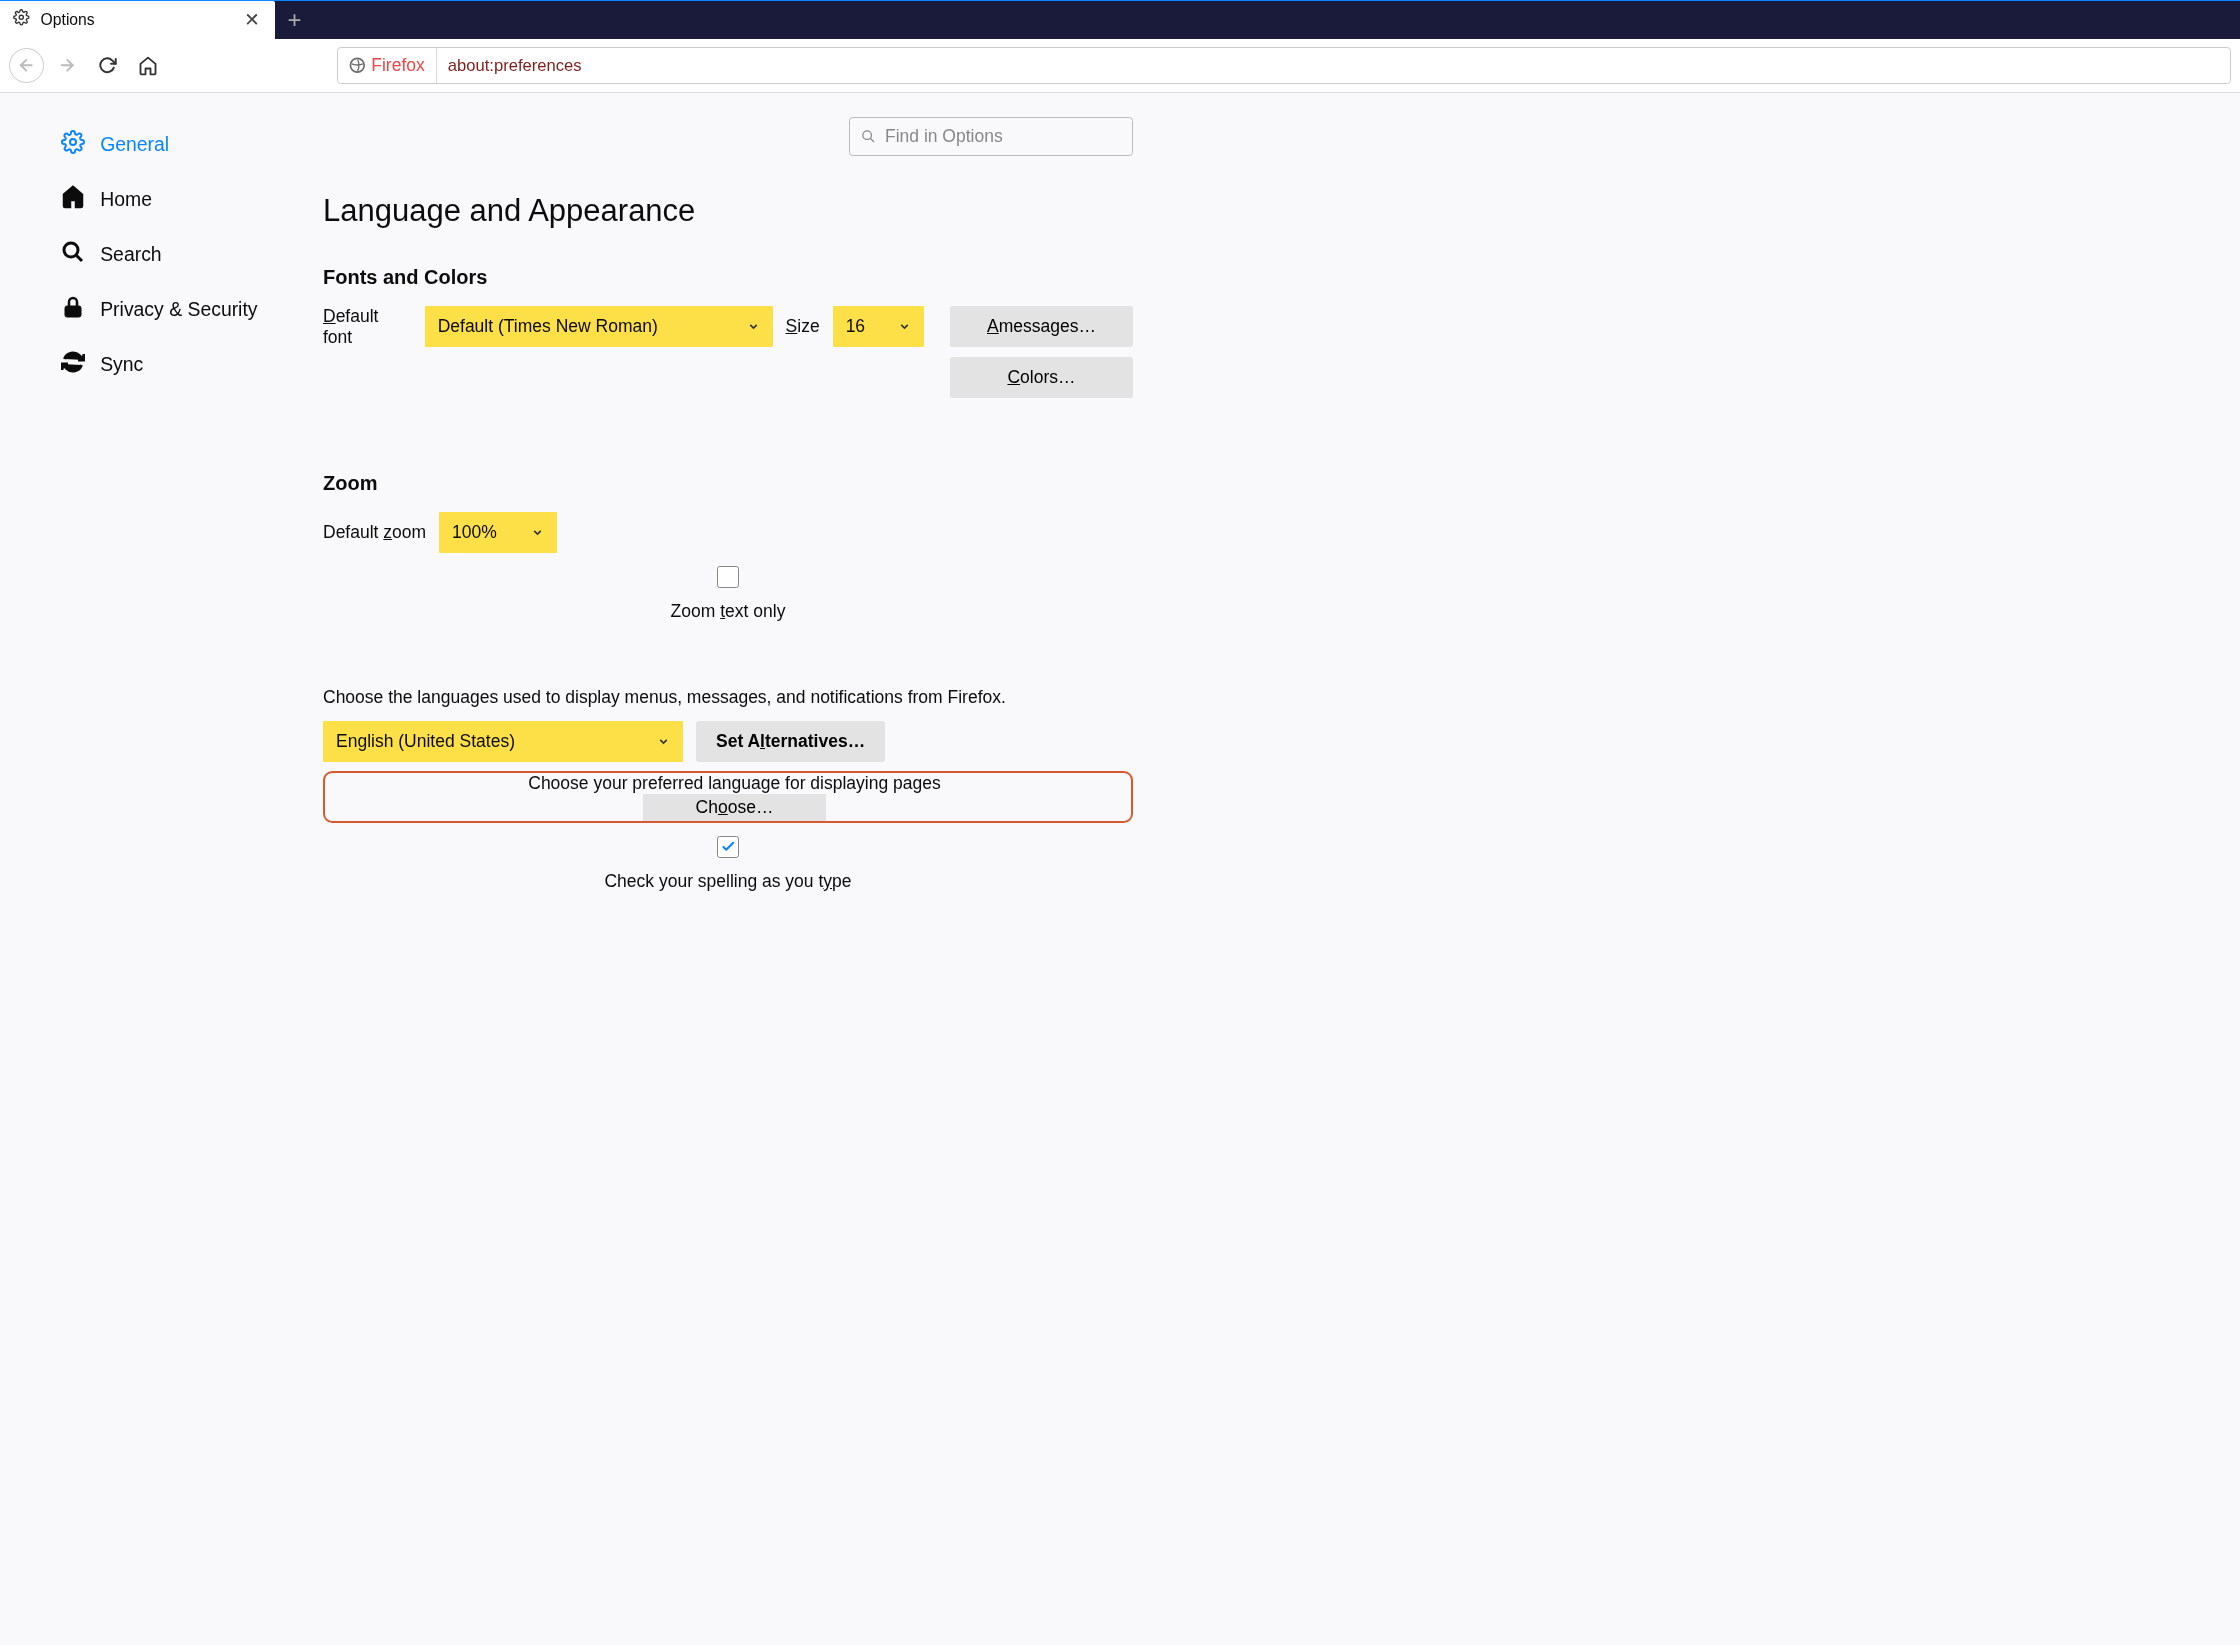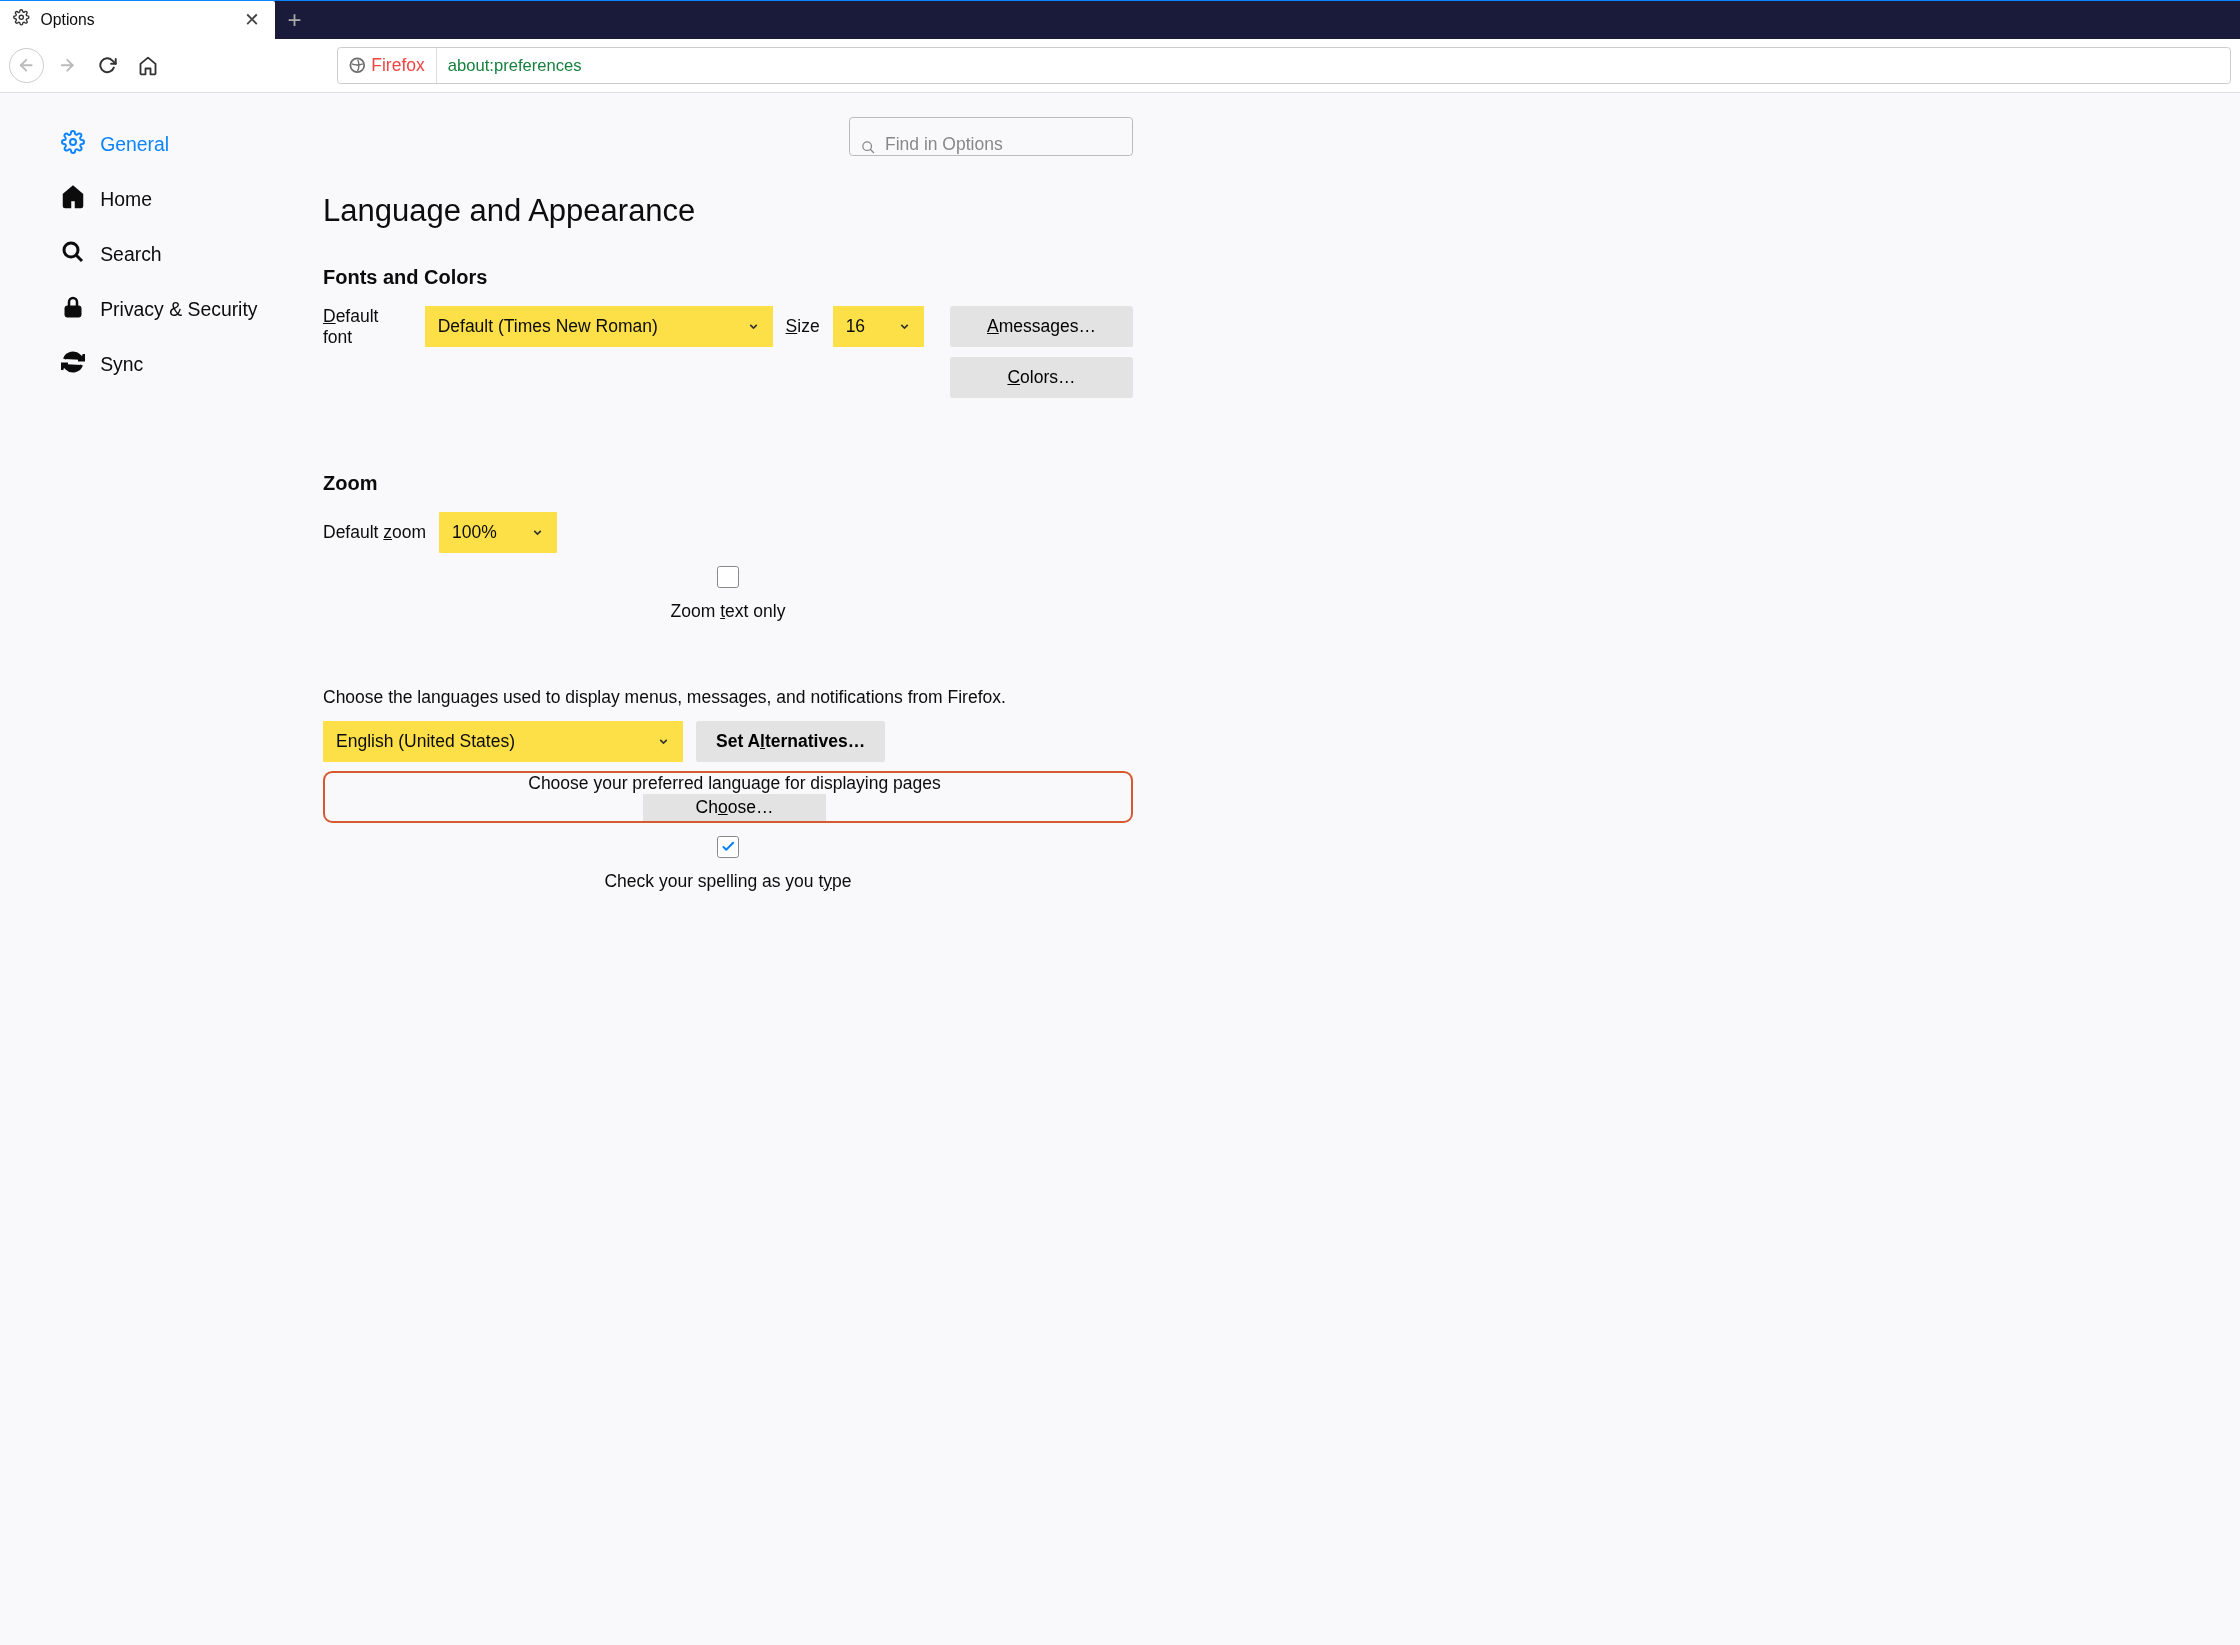--- a/index.html
+++ b/index.html
@@ -12,34 +12,34 @@
 .tab-close { width: 20px; height: 20px; display: flex; align-items: center; justify-content: center; color: #444; cursor: pointer; font-size: 18.5px; }
 .newtab { width: 39px; display: flex; align-items: center; justify-content: center; color: #aaa; font-size: 24px; cursor: pointer; }
 
 
 .toolbar { display: flex; align-items: center; height: 54px; background: #fff; border-bottom: 0.9px solid #ddd; padding: 0 9.2px; gap: 5.5px; }
 .nav-btn { width: 35px; height: 35px; display: flex; align-items: center; justify-content: center; border-radius: 3.7px; color: #555; }
 .nav-btn.disabled { color: #bbb; }
 .nav-btn.circled { border: 0.9px solid #ccc; border-radius: 50%; }
 .urlbar { flex: 1; display: flex; align-items: center; border: 0.9px solid #ccc; border-radius: 3.7px; height: 37px; margin-left: 166px; overflow: hidden; }
 .urlbar-identity { display: flex; align-items: center; gap: 5.5px; padding: 0 11px; border-right: 0.9px solid #ddd; color: #ef4444; height: 100%; }
-.urlbar-input { flex: 1; padding: 0 11px; font-size: 16.6px; color: #15803d; }
+.urlbar-input { flex: 1; padding: 0 11px; font-size: 16.6px; color: #7f1d1d; }
 
 
 .page { display: flex; padding-top: 24px; }
 .sidebar { width: 323px; padding: 0 18.5px 0 54px; }
 .sidebar-item { display: flex; align-items: center; gap: 14.8px; padding: 13px 7.4px; cursor: pointer; font-size: 19.4px; color: #0c0c0d; border-radius: 3.7px; }
 .sidebar-item svg { width: 24px; height: 24px; stroke: #0c0c0d; fill: #0c0c0d; }
 .sidebar-item.active { color: #0a84ff; }
 .sidebar-item.active svg { stroke: #0a84ff; fill: #0a84ff; }
 
 .main { flex: 1; padding: 0 39px 28px 0; max-width: 849px; }
 
 .searchbox-wrap { display: flex; justify-content: flex-end; margin-bottom: 37px; }
-.searchbox { display: flex; align-items: flex-end; gap: 9.2px; border: 0.9px solid #bbb; border-radius: 3.7px; height: 39px; width: 284px; padding: 0 11px; }
+.searchbox { display: flex; align-items: center; gap: 9.2px; border: 0.9px solid #bbb; border-radius: 3.7px; height: 39px; width: 284px; padding: 0 11px; }
 .searchbox input { border: none; outline: none; font-size: 17.5px; flex: 1; color: #333; background: transparent; }
 .searchbox input::placeholder { color: #888; }
 
 h1 { font-weight: 300; font-size: 31px; margin-bottom: 37px; }
 h2 { font-weight: 700; font-size: 20px; margin-bottom: 16.6px; }
 
 .row { display: flex; align-items: center; gap: 13px; margin-bottom: 9.2px; }
 .row-right { justify-content: flex-end; }
 .label { font-size: 17.5px; }
 .underline-char { text-decoration: underline; }

